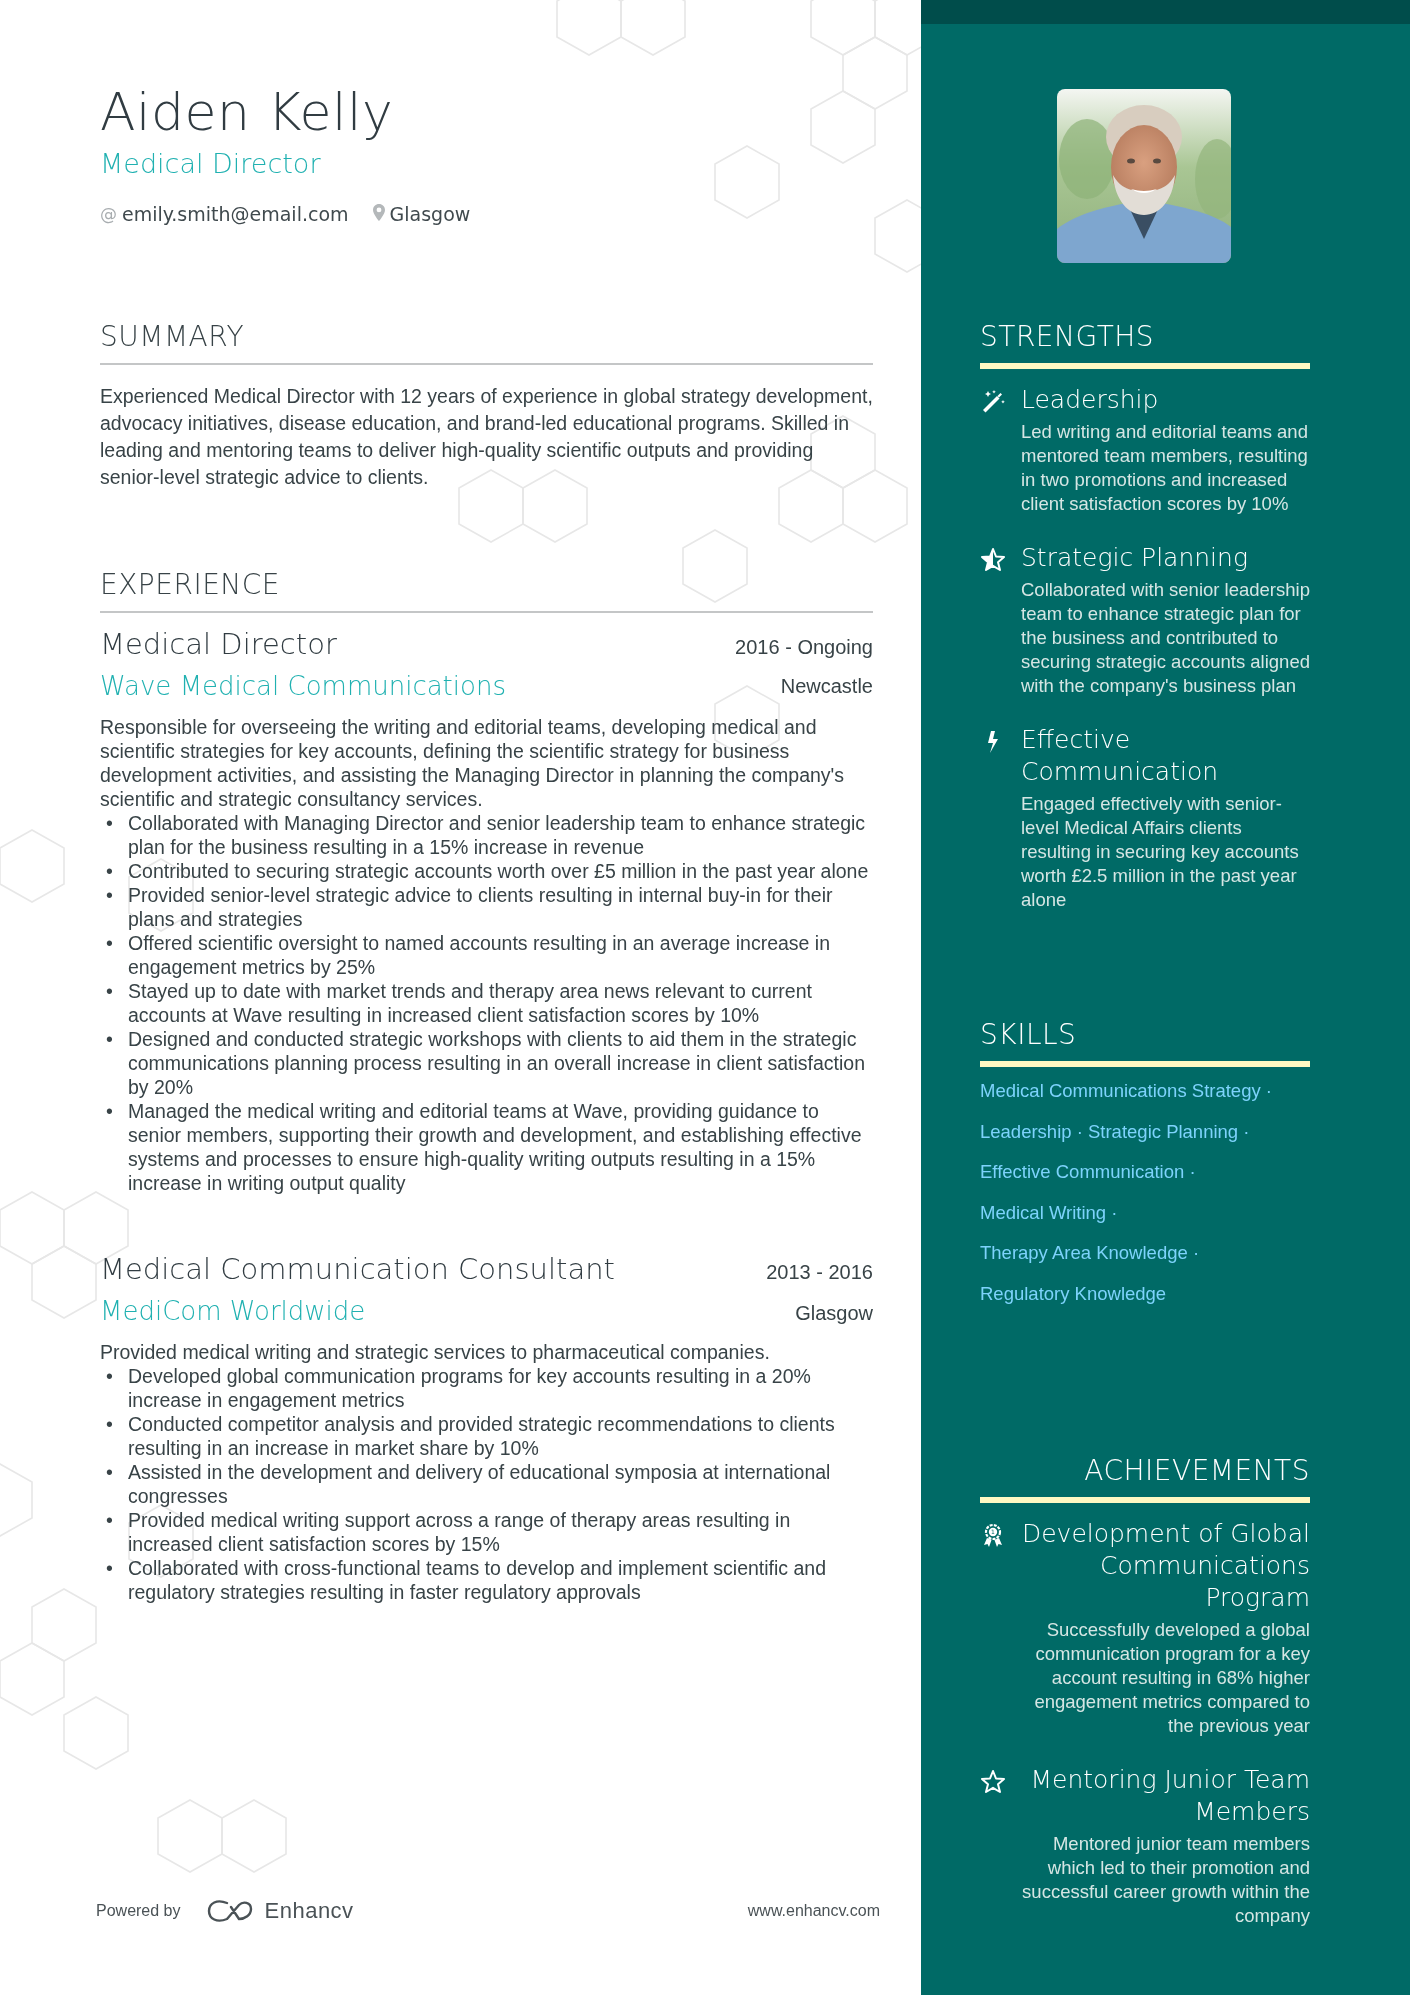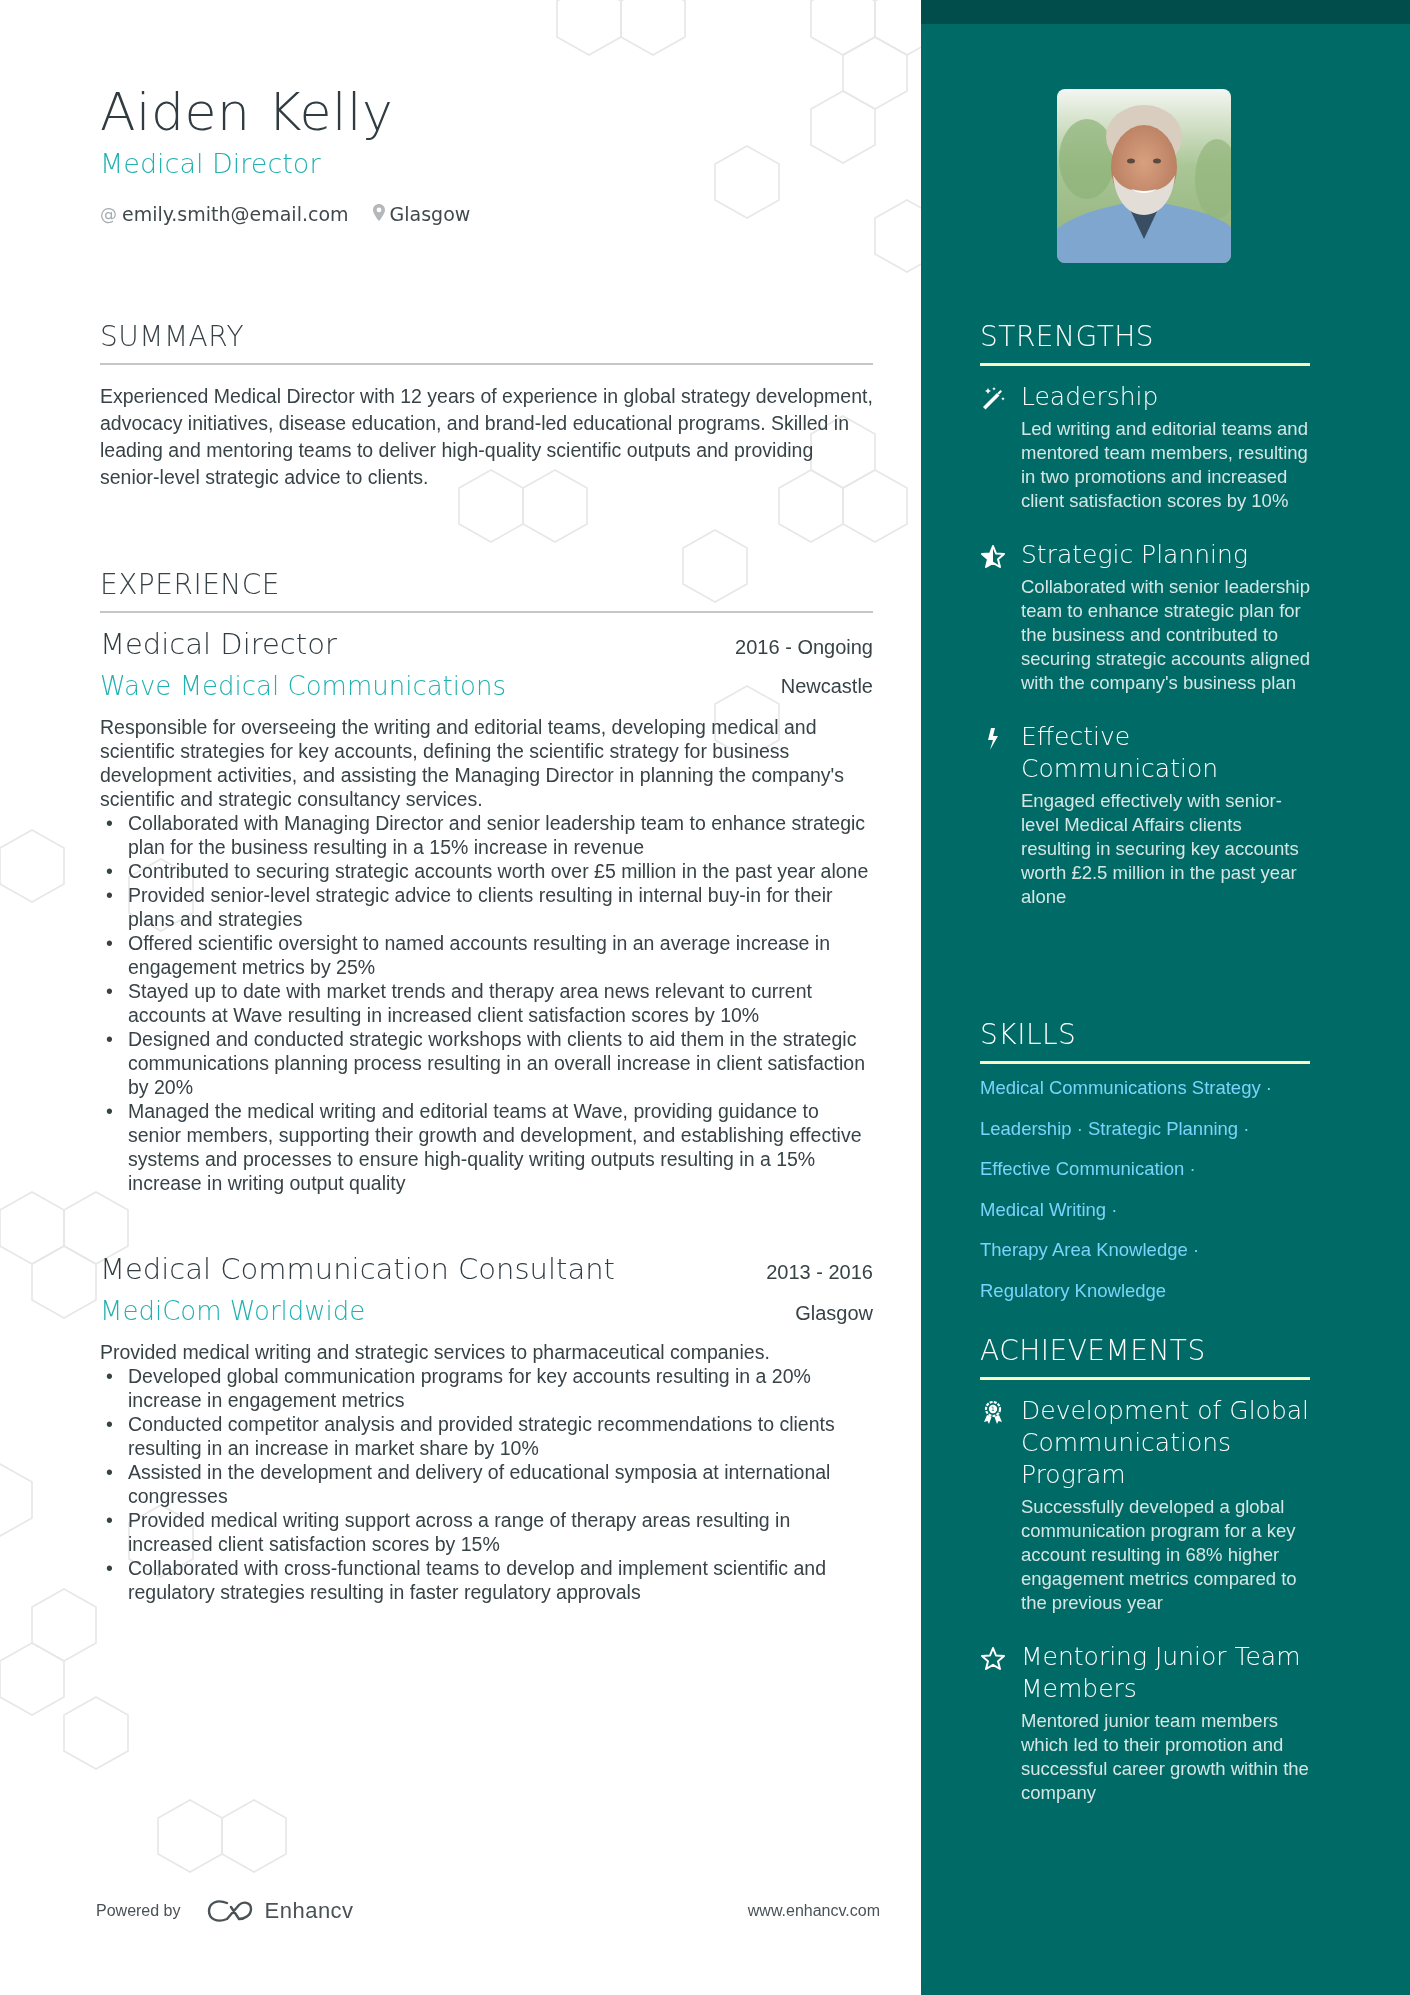--- a/index.html
+++ b/index.html
@@ -36,21 +36,21 @@
     .footer { position: absolute; top: 1898px; left: 96px; width: 784px; display: flex; align-items: center; font-family: "Liberation Sans", sans-serif; font-size: 16px; color: #4a5256; }
     .footer .brand { display: flex; align-items: center; margin-left: 26px; }
     .footer .brand-name { font-size: 22px; color: #4a5256; margin-left: 10px; letter-spacing: 0.5px; }
     .footer .url { margin-left: auto; }
 
     
     .sidebar { position: absolute; left: 921px; top: 0; width: 489px; height: 1995px; background: #006a66; z-index: 1; }
     .sidebar .band { position: absolute; left: 0; top: 0; width: 489px; height: 24px; background: #004d4b; }
     .photo { position: absolute; left: 136px; top: 89px; width: 174px; height: 174px; border-radius: 8px; overflow: hidden; }
     .sb-section { position: absolute; left: 59px; width: 330px; }
-    .sb-h { font-size: 28px; font-weight: 300; color: #ffffff; letter-spacing: 0.5px; padding-bottom: 10px; border-bottom: 3px solid #fef9c3; }
+    .sb-h { font-size: 28px; font-weight: 300; color: #ffffff; letter-spacing: 0.5px; padding-bottom: 10px; border-bottom: 6px solid #fef9c3; }
     .sb-item { position: relative; padding-left: 41px; }
     .sb-item .ic { position: absolute; left: 0; top: 5px; width: 26px; height: 26px; }
     .sb-item-t { font-size: 25px; font-weight: 300; color: #ffffff; line-height: 32px; margin-top: 15px; }
     .sb-item-d { font-family: "Liberation Sans", sans-serif; font-size: 18.5px; line-height: 24px; color: #d5e6e4; margin-top: 4px; }
     .skills div { font-family: "Liberation Sans", sans-serif; font-size: 18.5px; color: #7dd3fc; line-height: 40.5px; }
   </style>
 </head>
 <body>
 
 <svg class="hexbg" viewBox="0 0 921 1995" xmlns="http://www.w3.org/2000/svg">
@@ -233,21 +233,21 @@
     <div class="skills" style="margin-top:4px;">
       <div>Medical Communications Strategy ·</div>
       <div>Leadership · Strategic Planning ·</div>
       <div>Effective Communication ·</div>
       <div>Medical Writing ·</div>
       <div>Therapy Area Knowledge ·</div>
       <div>Regulatory Knowledge</div>
     </div>
   </section>
 
-  <section class="sb-section" style="top:1334px;">
+  <section class="sb-section" style="top:1454px;text-align:right;">
     <div class="sb-h">ACHIEVEMENTS</div>
 
     <div class="sb-item" style="margin-top:12px;">
       <span class="ic">
         <svg width="26" height="26" viewBox="0 0 26 26">
             <circle cx="13" cy="9" r="7" fill="none" stroke="#fff" stroke-width="2.2" stroke-dasharray="3 1.2"></circle>
             <circle cx="13" cy="9" r="4.2" fill="#fff"></circle>
             <text x="13" y="11.3" font-size="6" text-anchor="middle" fill="#006a66" font-family="DejaVu Sans, sans-serif">1</text>
             <path d="M7 15 L4 22 L7.5 21 L9 24 L11.5 17 Z M19 15 L22 22 L18.5 21 L17 24 L14.5 17 Z" fill="#fff"></path>
           </svg>

